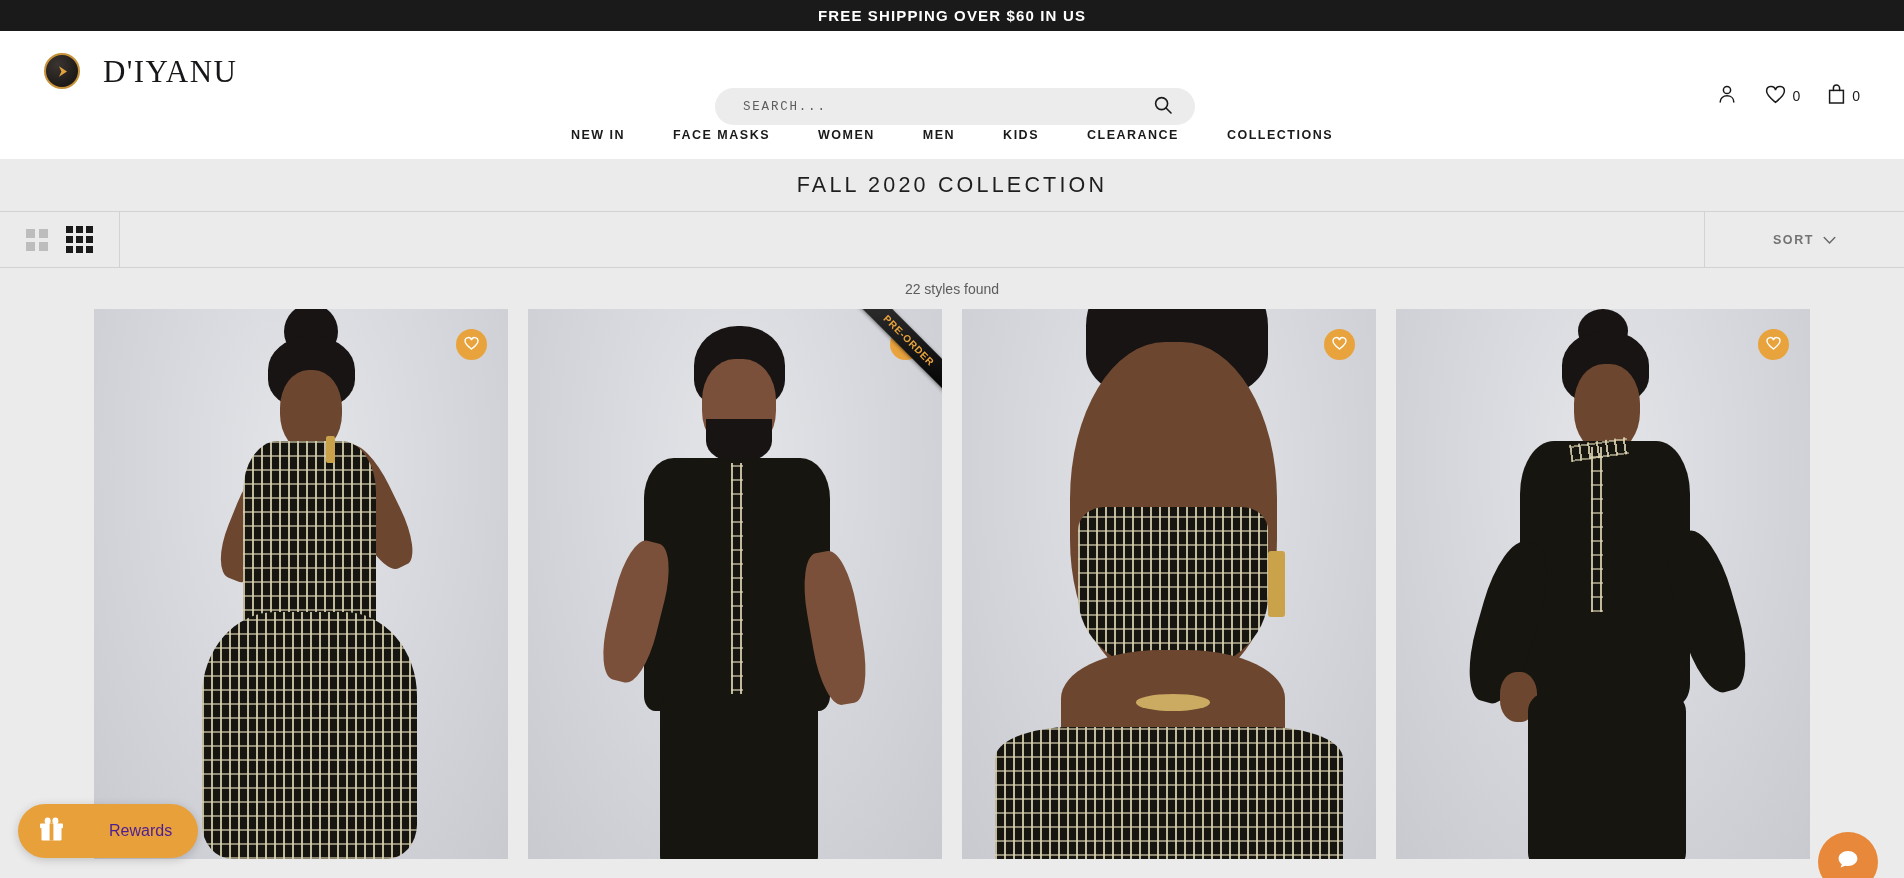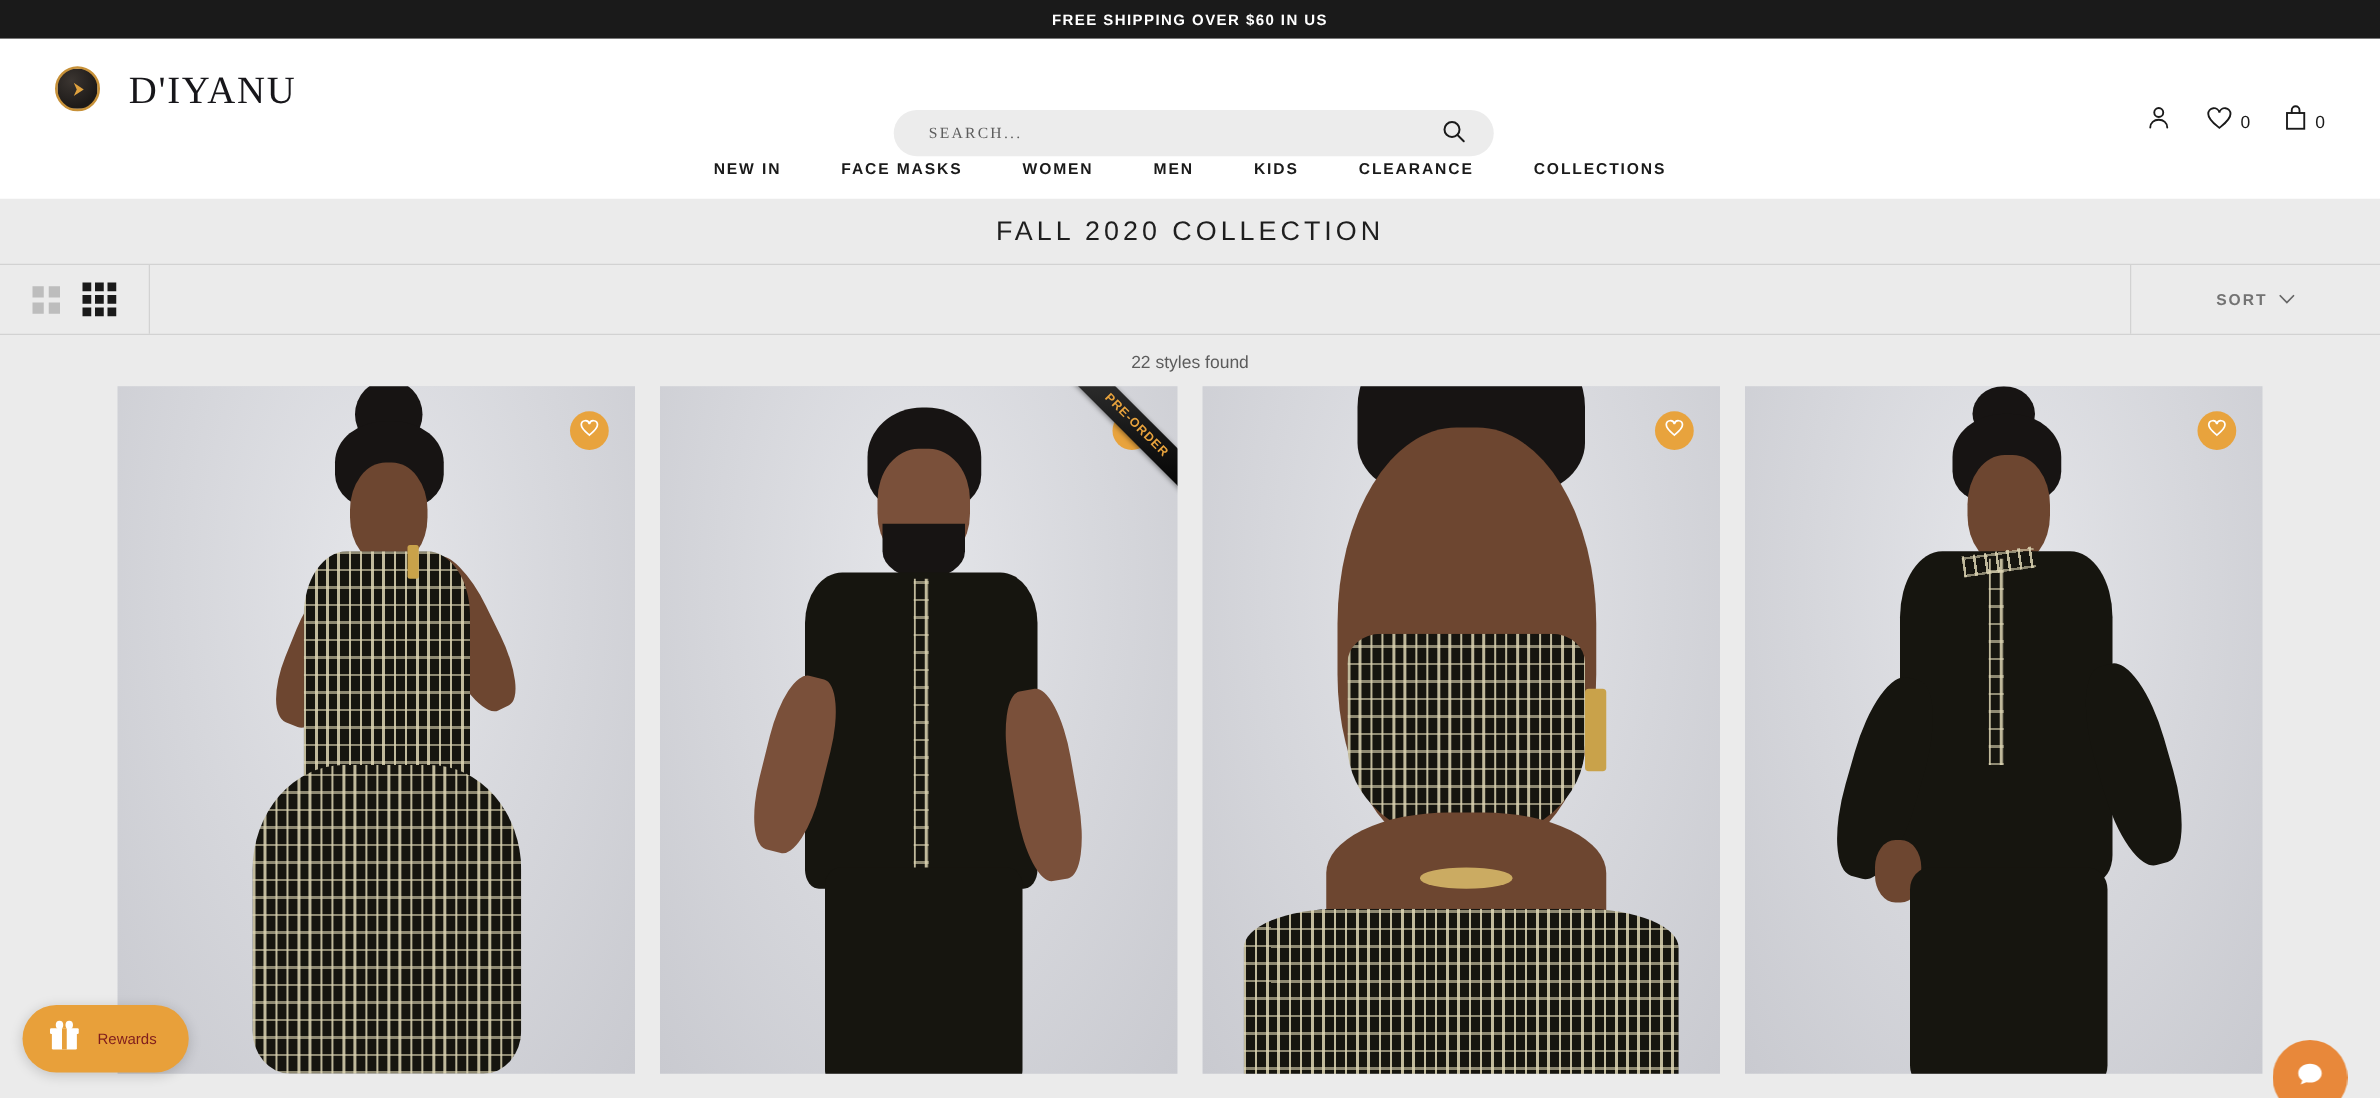--- a/index.html
+++ b/index.html
@@ -12,21 +12,21 @@
   }
 
   
   .announce {
     height: 31px;
     background: #1a1a1a;
     color: #ffffff;
     display: flex;
     align-items: center;
     justify-content: center;
-    font-size: 12px;
+    font-size: 15px;
     font-weight: 700;
     letter-spacing: 1.15px;
   }
 
   
   .header {
     height: 128px;
     background: #ffffff;
     position: relative;
   }
@@ -77,21 +77,21 @@
     border: none;
     display: flex;
     align-items: center;
     padding: 0 18px 0 28px;
   }
   .search-input {
     flex: 1;
     border: none;
     outline: none;
     background: transparent;
-    font-family: Liberation Serif, serif;
+    font-family: Liberation Mono, monospace;
     font-size: 12.5px;
     letter-spacing: 1.8px;
     color: #4a4a4a;
   }
   .search-input::placeholder { color: #5d5d5d; opacity: 1; }
   .search-btn {
     background: none; border: none; cursor: pointer;
     display: flex; align-items: center; padding: 0 4px;
   }
 
@@ -261,21 +261,21 @@
     padding: 0 26px 0 20px;
     border-radius: 27px;
     background: #e8a03a;
     display: flex;
     align-items: center;
     gap: 13px;
     cursor: pointer;
     box-shadow: 0 2px 10px rgba(0,0,0,.18);
     z-index: 40;
   }
-  .rewards-label { color: #7f1d1d; font-size: 12px; }
+  .rewards-label { color: #4c1d95; font-size: 16px; margin-left: 31px; }
 
   
   .chat {
     position: fixed;
     right: 26px; bottom: -14px;
     width: 60px; height: 60px;
     border-radius: 50%;
     background: #e8883a;
     display: flex;
     align-items: center;

